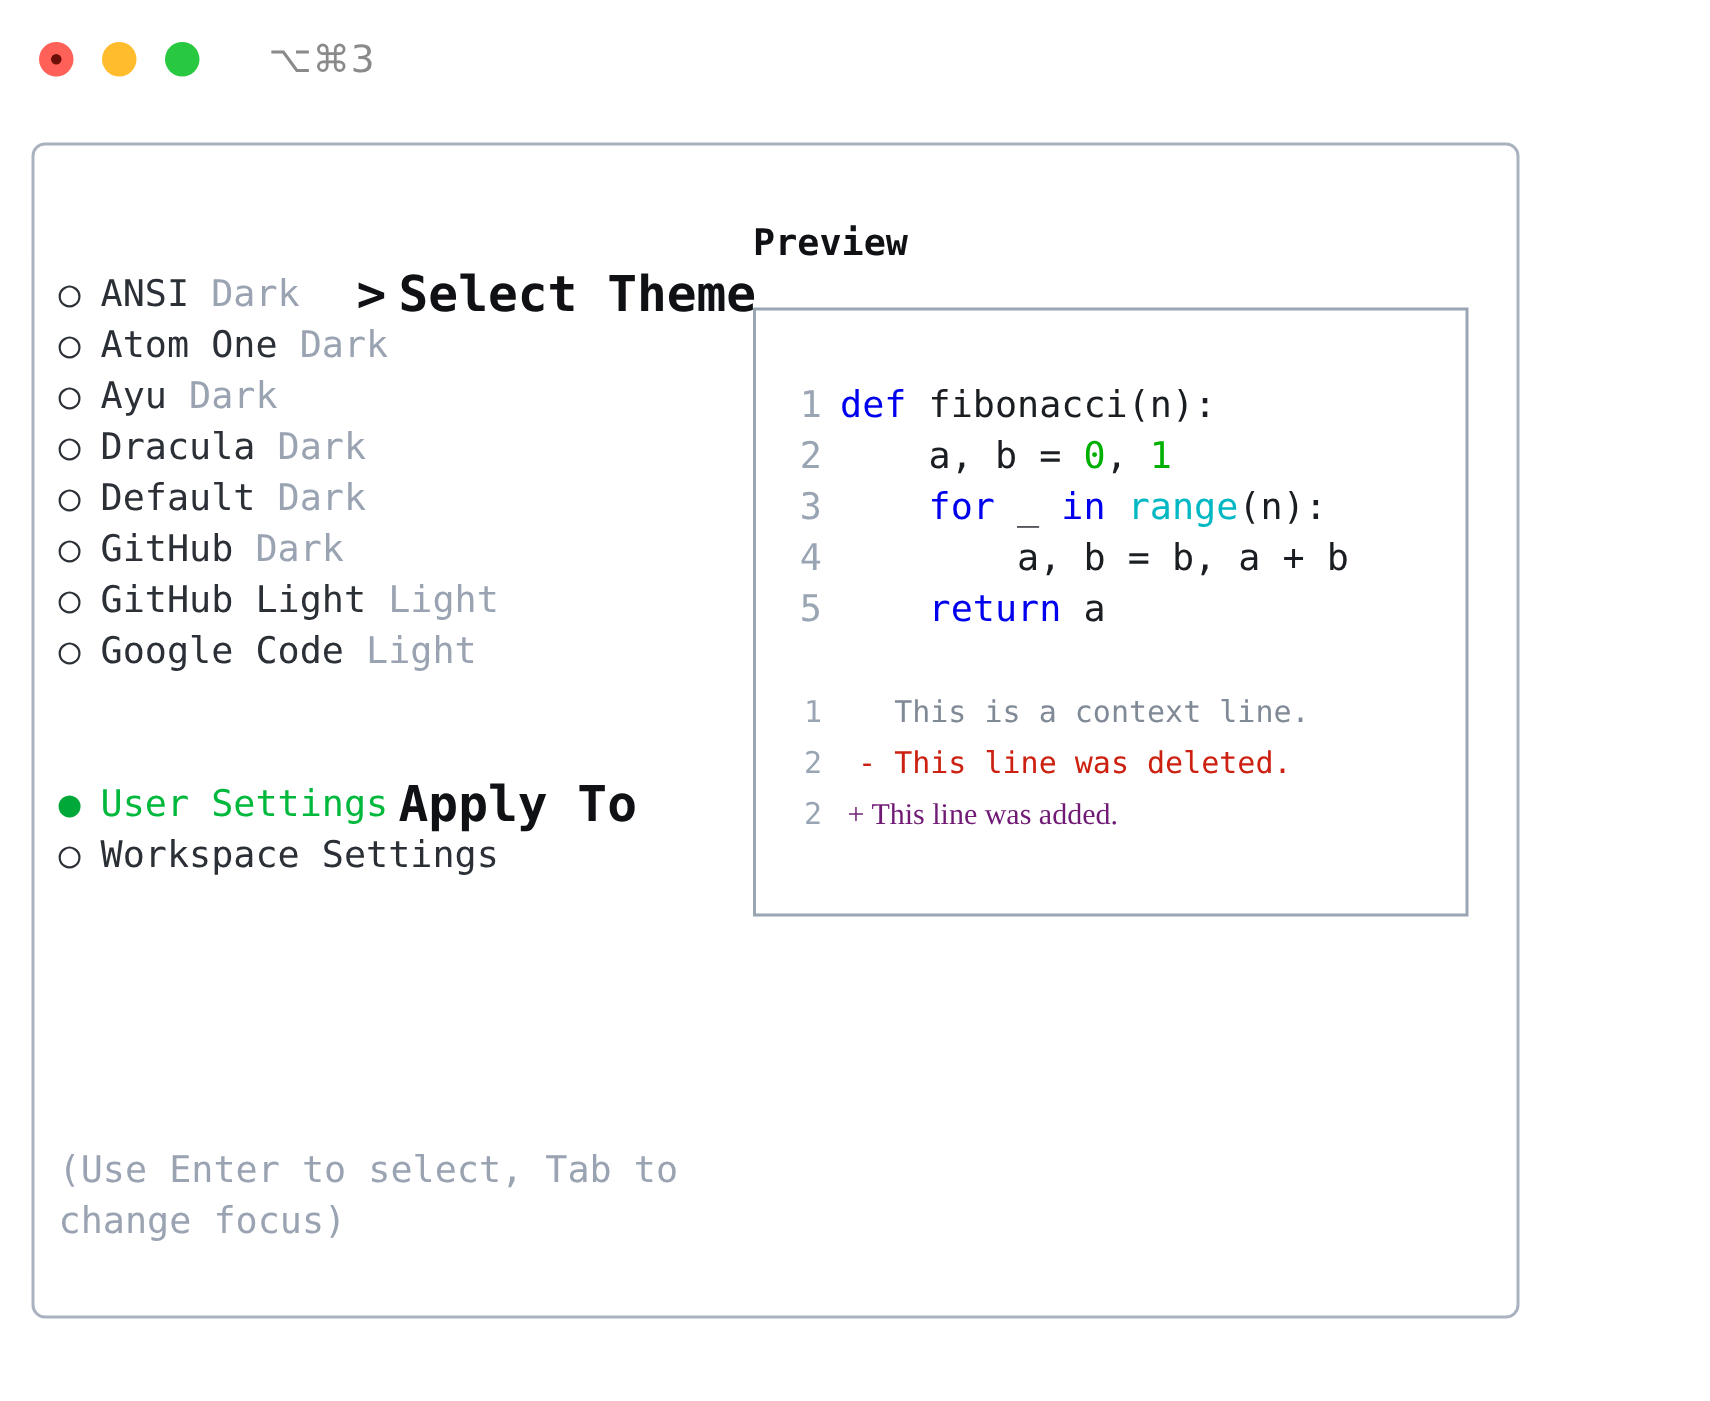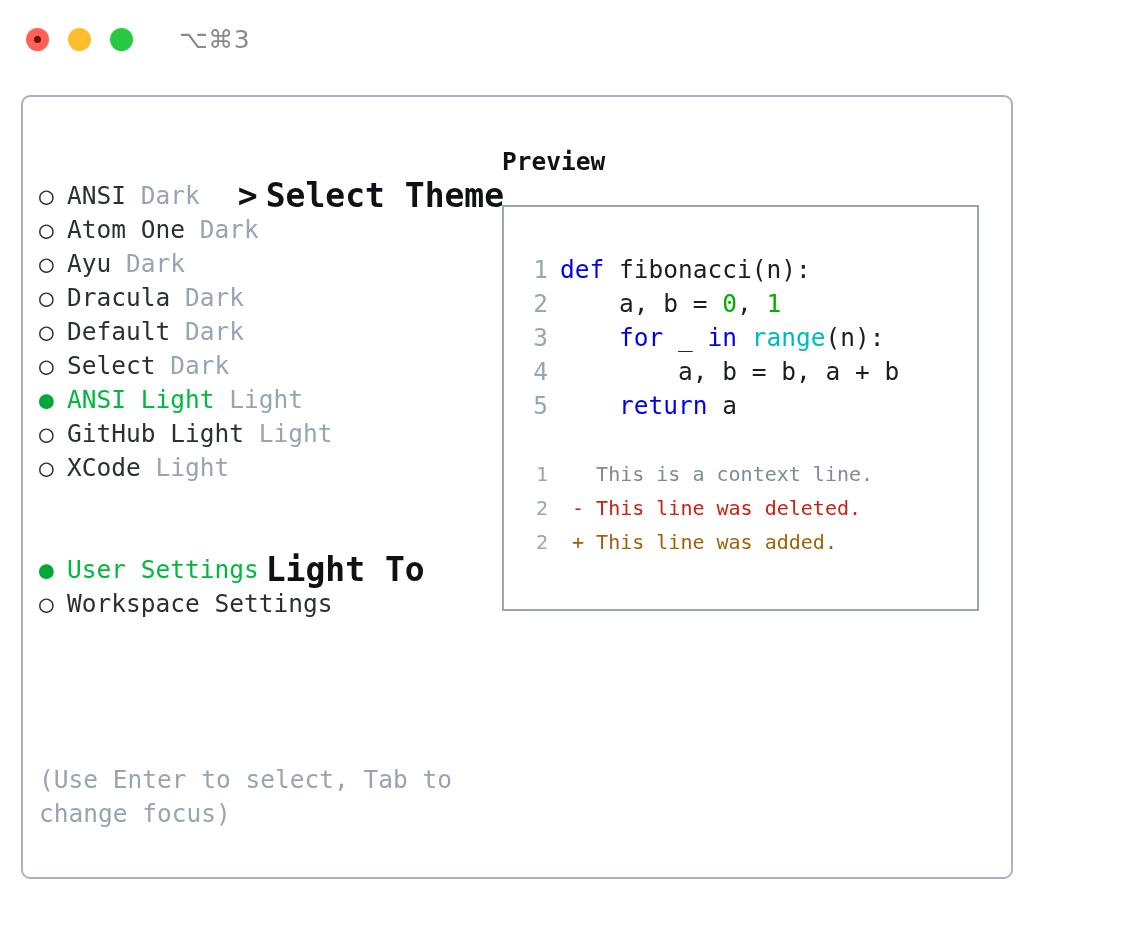--- a/index.html
+++ b/index.html
@@ -194,21 +194,21 @@
   .diff .ln {
     display: inline-block;
     width: 26px;
     text-align: right;
     color: #9aa5b4;
   }
   .diff .gap { display: inline-block; width: 12px; }
   .dline { display: block; height: 34px; }
   .d-ctx { color: #808a96; }
   .d-del { color: #cc2010; }
-  .d-add { color: #a16207; }
+  .d-add { color: #701a75; font-family: Liberation Serif, serif; }
 </style>
 </head>
 <body>
 
 <div class="window">
 
   <div class="titlebar">
     <div class="traffic-lights">
       <span class="light close"></span>
       <span class="light min"></span>
@@ -225,30 +225,29 @@
         <div class="row section-head">
           <span class="caret">&gt;</span><span>Select Theme</span>
         </div>
 
         <div id="theme-list">
             <div class="row"><span class="bullet">○</span><span class="tname">ANSI</span><span class="variant"> Dark</span></div>
             <div class="row"><span class="bullet">○</span><span class="tname">Atom One</span><span class="variant"> Dark</span></div>
             <div class="row"><span class="bullet">○</span><span class="tname">Ayu</span><span class="variant"> Dark</span></div>
             <div class="row"><span class="bullet">○</span><span class="tname">Dracula</span><span class="variant"> Dark</span></div>
             <div class="row"><span class="bullet">○</span><span class="tname">Default</span><span class="variant"> Dark</span></div>
-            <div class="row"><span class="bullet">○</span><span class="tname">Select</span><span class="variant"> Dark</span></div>
-            <div class="row selected"><span class="bullet on">●</span><span class="tname">ANSI Light</span><span class="variant"> Light</span></div>
+            <div class="row"><span class="bullet">○</span><span class="tname">GitHub</span><span class="variant"> Dark</span></div>
             <div class="row"><span class="bullet">○</span><span class="tname">GitHub Light</span><span class="variant"> Light</span></div>
-            <div class="row"><span class="bullet">○</span><span class="tname">XCode</span><span class="variant"> Light</span></div>
+            <div class="row"><span class="bullet">○</span><span class="tname">Google Code</span><span class="variant"> Light</span></div>
           </div>
 
         <div class="row">&nbsp;</div>
 
         <div class="row section-head">
-          <span class="caret blank">&gt;</span><span>Light To</span>
+          <span class="caret blank">&gt;</span><span>Apply To</span>
         </div>
 
         <div id="apply-list">
             <div class="row selected"><span class="bullet on">●</span><span class="tname">User Settings</span></div>
             <div class="row"><span class="bullet">○</span><span class="tname">Workspace Settings</span></div>
           </div>
       </div>
 
       <div class="hint">(Use Enter to select, Tab to change focus)</div>
 

